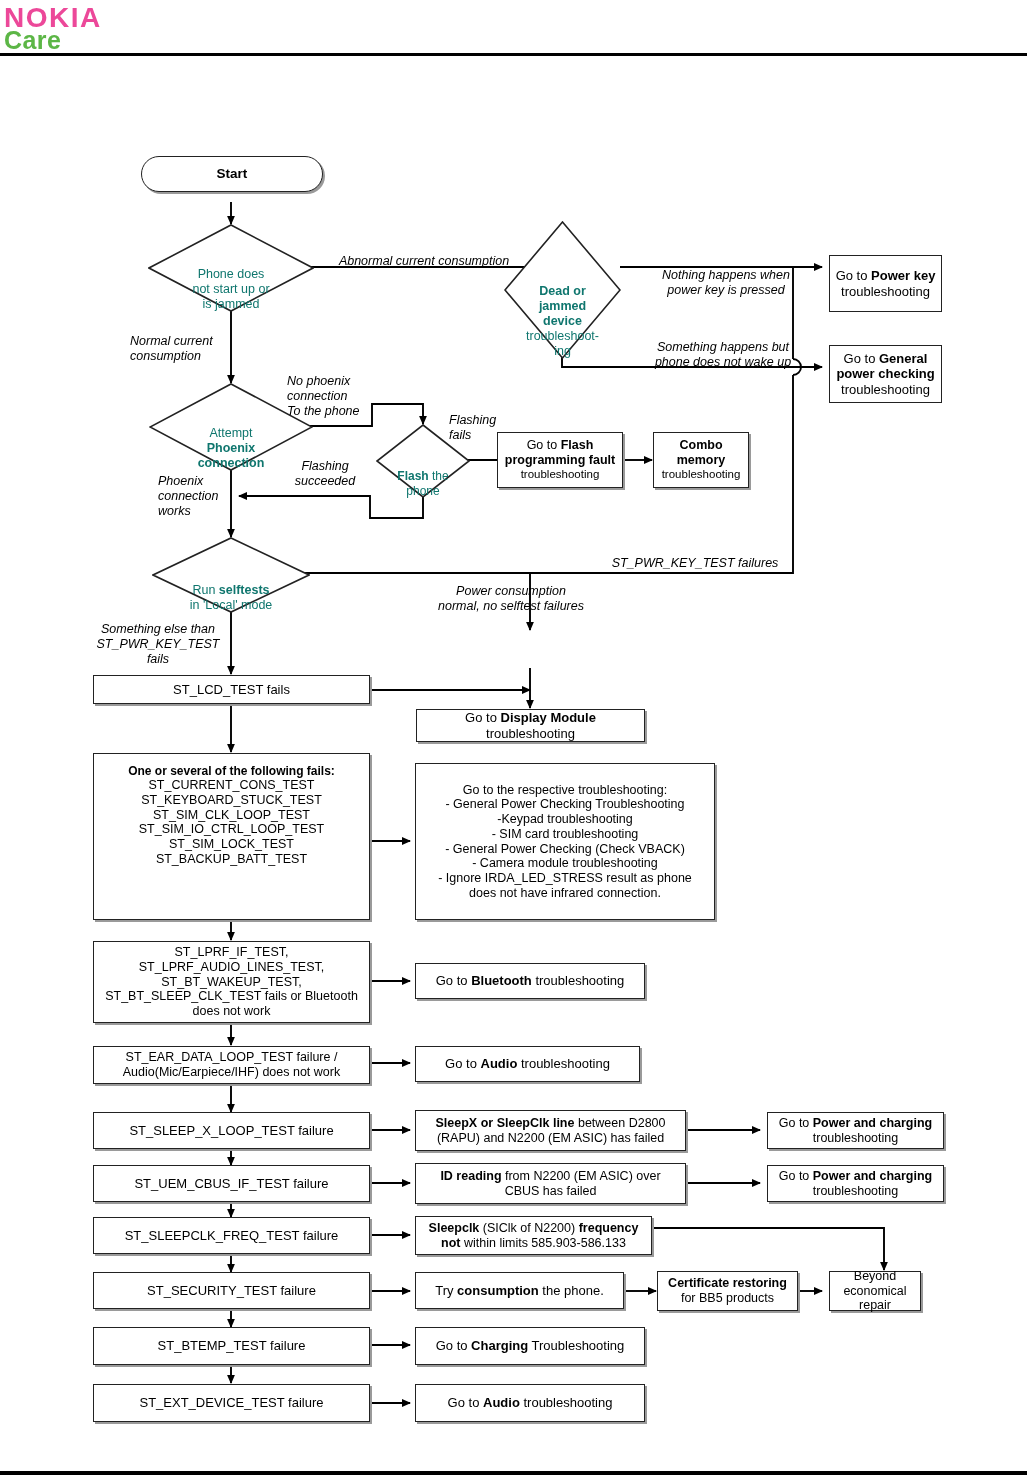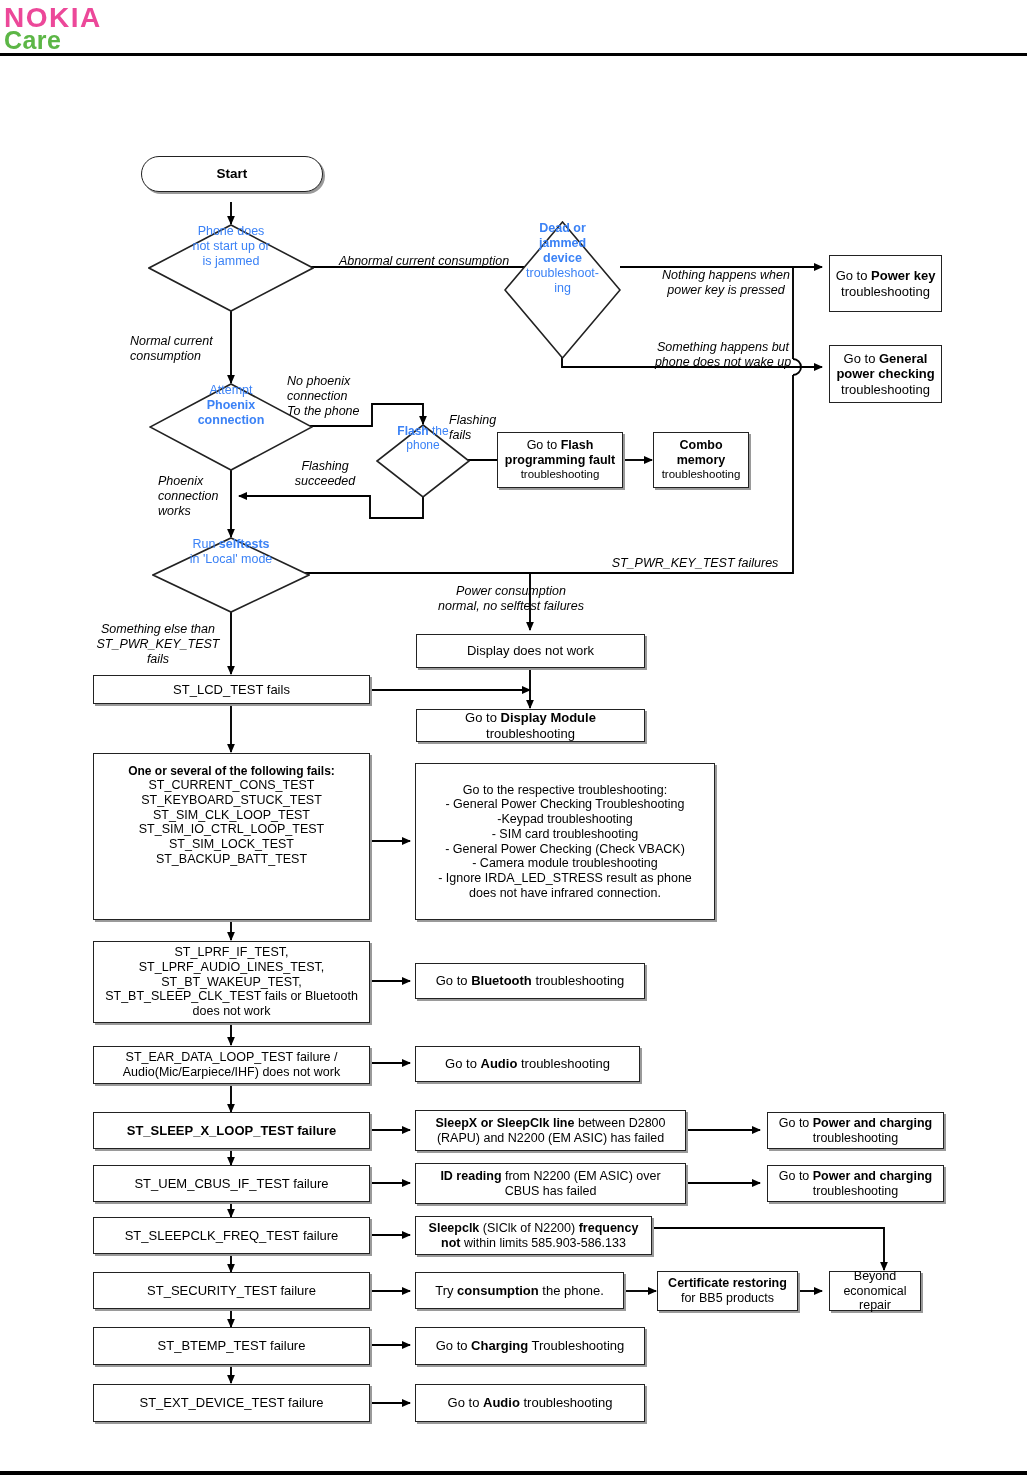--- a/index.html
+++ b/index.html
@@ -22,22 +22,22 @@
 
   .node{position:absolute;box-sizing:border-box;background:#fff;border:1.4px solid #222;
         display:flex;align-items:center;justify-content:center;text-align:center;
         font-family:"Liberation Sans",sans-serif;color:#000;line-height:1.18;padding:2px 4px;}
   .node.shadow{box-shadow:2px 2px 0 0 #9a9a9a;}
   .node.start{border-radius:26px;font-weight:bold;font-size:13.5px;}
   .node.rect{font-size:13px;}
 
   .diamond{position:absolute;}
   .diamond .dlabel{position:absolute;left:0;top:0;width:100%;height:100%;
-     display:flex;align-items:flex-start;justify-content:center;text-align:center;
-     font-size:12.5px;line-height:1.2;color:#3b82f6;font-family:"Liberation Sans",sans-serif;}
+     display:flex;align-items:flex-end;justify-content:center;text-align:center;
+     font-size:12.5px;line-height:1.2;color:#0f766e;font-family:"Liberation Sans",sans-serif;}
 
   .edgelabel{position:absolute;font-style:italic;font-size:12.5px;line-height:1.2;
      color:#000;text-align:center;font-family:"Liberation Sans",sans-serif;white-space:pre-line;}
   .edgelabel.left{text-align:left;}
 
   b{font-weight:bold;}
 </style>
 </head>
 <body>
 
@@ -234,23 +234,20 @@
       <polygon points="79,1 157,38 79,75 1,38" fill="#fff" stroke="#222" stroke-width="1.6"></polygon>
     </svg>
     <div class="dlabel">
       <div>
         <div><span>Run </span><b>selftests</b></div>
         <div>in 'Local' mode</div>
       </div>
     </div>
   </div>
 
-  <div class="node rect shadow" style="left:416px;top:634px;width:229px;height:34px;">
-    <span>Display does not work</span>
-  </div>
 
   <div class="node rect shadow" style="left:416px;top:709px;width:229px;height:33px;">
     <div>
       <div><span>Go to </span><b>Display Module</b></div>
       <div>troubleshooting</div>
     </div>
   </div>
 
   <div class="node rect shadow" style="left:93px;top:675px;width:277px;height:29px;">
     <span>ST_LCD_TEST fails</span>
@@ -303,21 +300,21 @@
       <div>Audio(Mic/Earpiece/IHF) does not work</div>
     </div>
   </div>
 
   <div class="node rect shadow" style="left:415px;top:1046px;width:225px;height:36px;">
     <div>
       <span>Go to </span><b>Audio</b><span> troubleshooting</span>
     </div>
   </div>
 
-  <div class="node rect shadow" style="left:93px;top:1112px;width:277px;height:37px;font-weight:bold;">
+  <div class="node rect shadow" style="left:93px;top:1112px;width:277px;height:37px;">
     <span>ST_SLEEP_X_LOOP_TEST failure</span>
   </div>
 
   <div class="node rect shadow" style="left:415px;top:1110px;width:271px;height:41px;">
     <div style="font-size:12.5px">
       <div><b>SleepX or SleepClk line</b><span> between D2800</span></div>
       <div>(RAPU) and  N2200 (EM ASIC) has failed</div>
     </div>
   </div>
 

